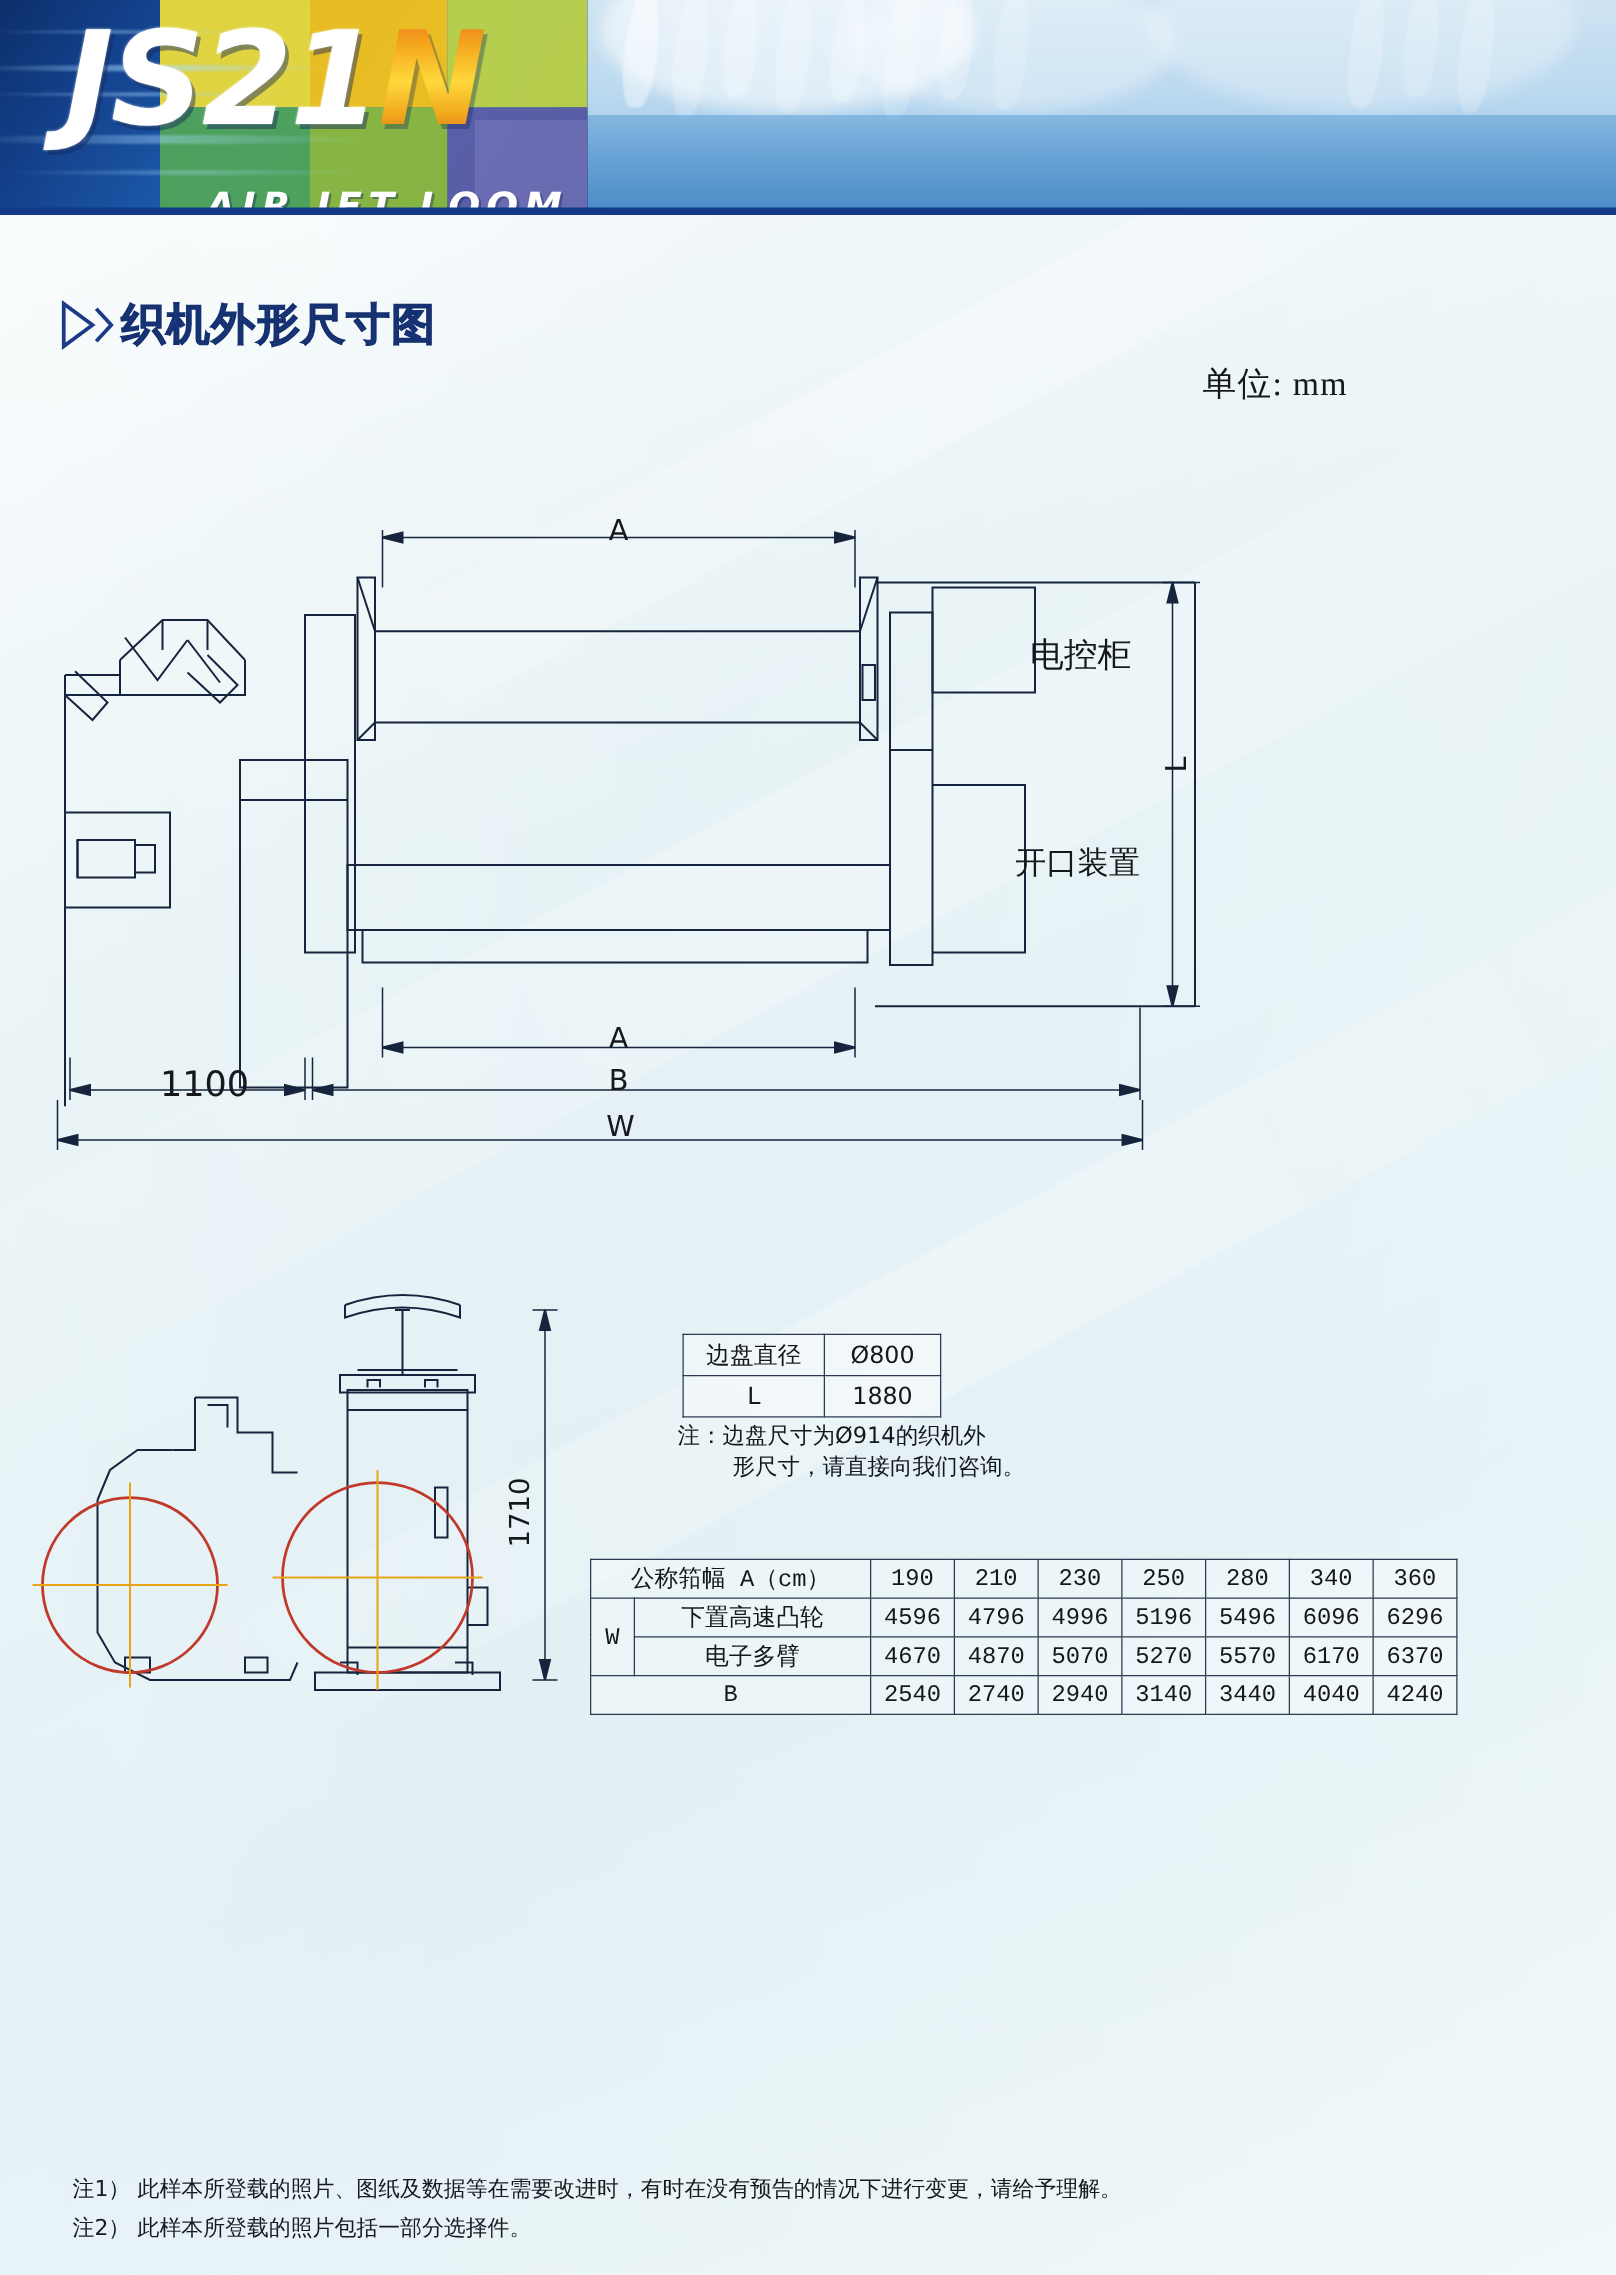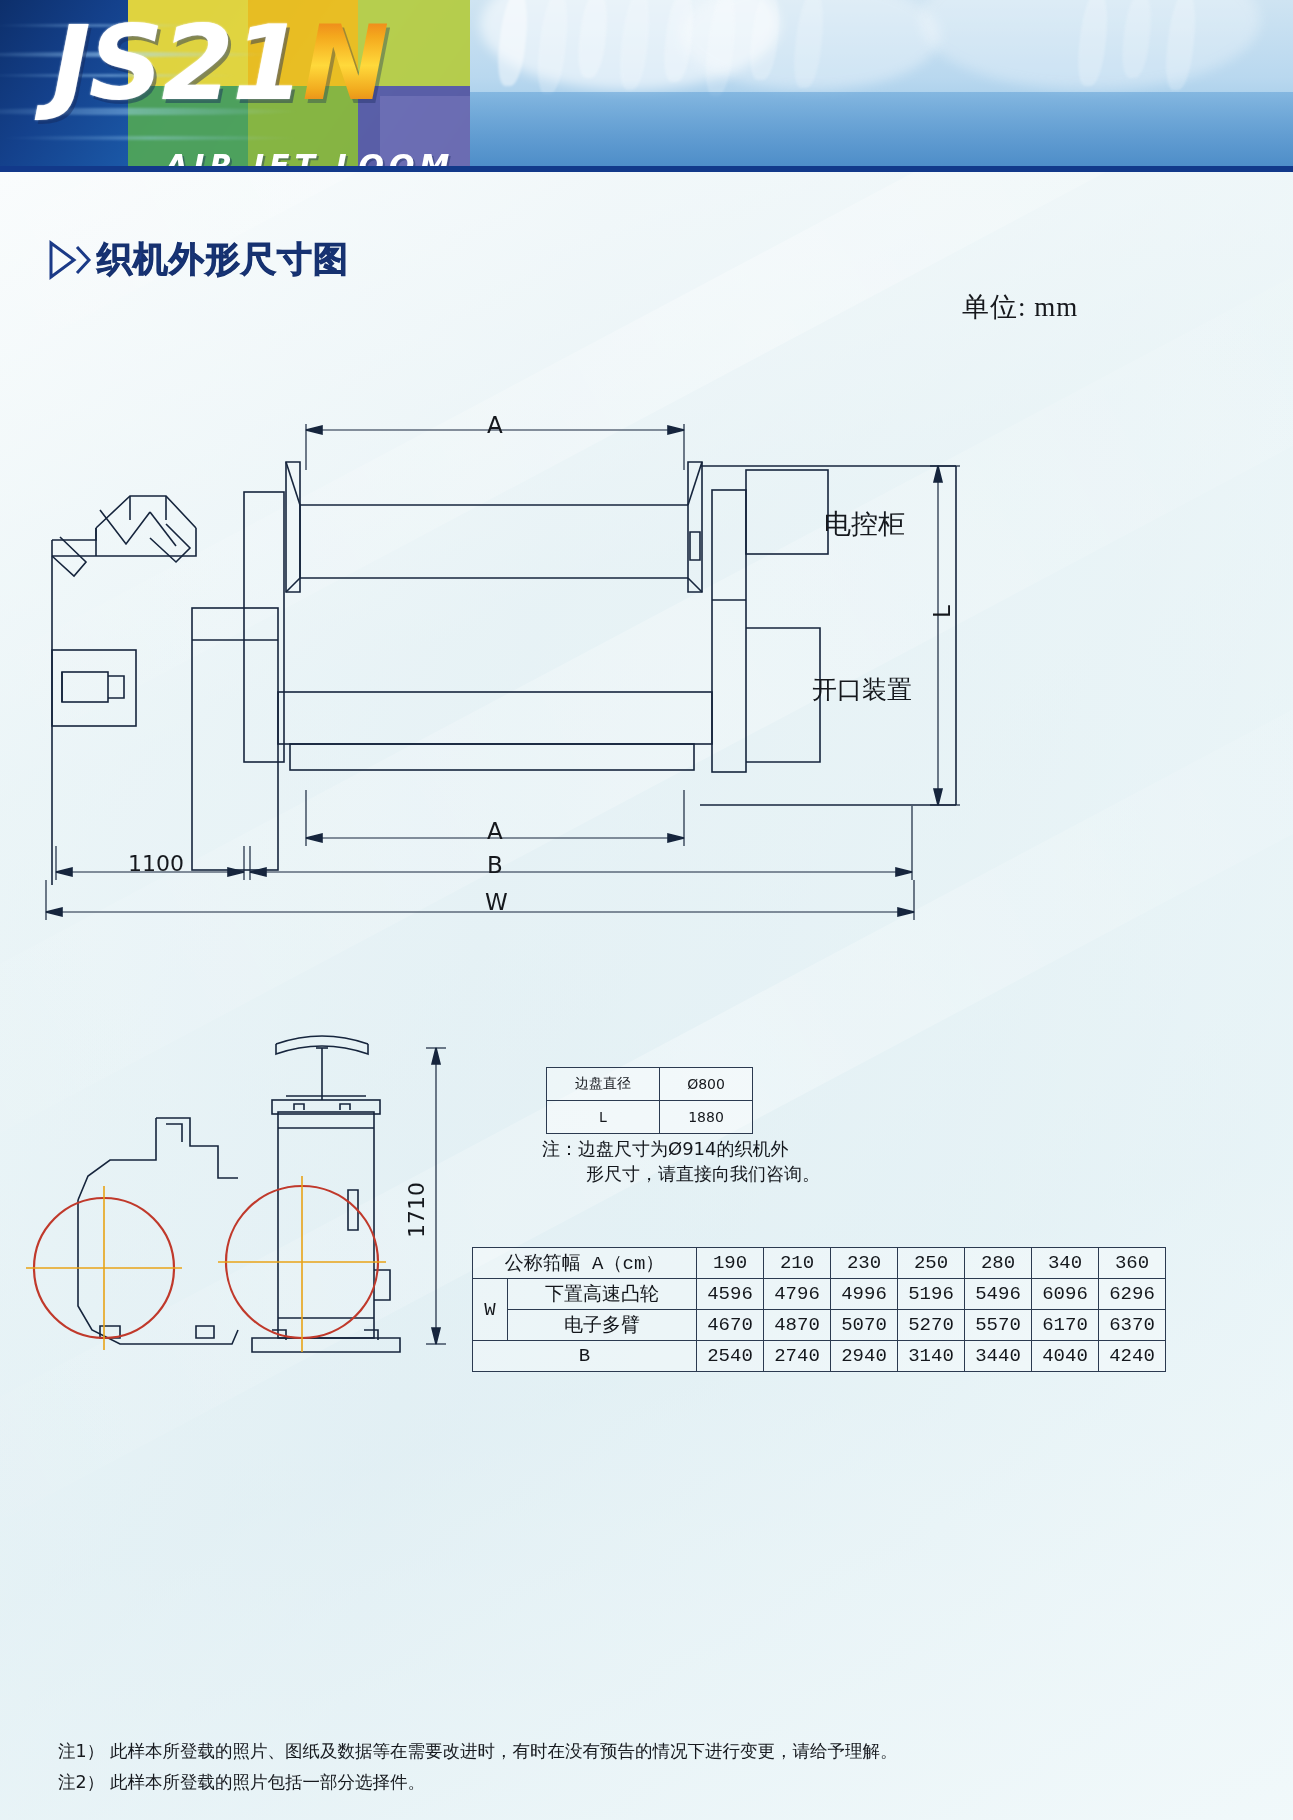--- a/index.html
+++ b/index.html
@@ -60,21 +60,21 @@
     -webkit-text-stroke:1px #16316f;}
   .unit{position:absolute;left:962px;top:289px;font-family:Liberation Serif, serif;
     font-size:27px;color:#16181c;letter-spacing:1px;}
 
   
   .draw{position:absolute;left:0;top:0;width:1293px;height:1820px;pointer-events:none;}
   .lbl{position:absolute;font-family:"DejaVu Sans",sans-serif;color:#15181d;}
 
   
   .tbl-small{position:absolute;left:546px;top:1067px;border-collapse:collapse;
-    font-family:"DejaVu Sans",sans-serif;font-size:14px;color:#14171c;background:rgba(255,255,255,.34);}
+    font-family:"DejaVu Sans",sans-serif;font-size:19px;color:#14171c;background:rgba(255,255,255,.34);}
   .tbl-small td{border:1.3px solid #2b3a50;text-align:center;padding:3px 0;height:26px;}
   .tbl-small td.c1{width:112px;}
   .tbl-small td.c2{width:92px;}
 
   .note-small{position:absolute;left:542px;top:1136px;font-family:"DejaVu Sans",sans-serif;
     font-size:18px;line-height:25px;color:#14171c;width:420px;}
   .note-small .ind{padding-left:44px;display:block;}
 
   .tbl-main{position:absolute;left:472px;top:1247px;border-collapse:collapse;
     font-family:Liberation Mono, monospace;font-size:19px;color:#14171c;background:rgba(255,255,255,.32);}
@@ -294,21 +294,21 @@
   </g>
 </svg>
 
 <div class="lbl" style="left:824px;top:494px;font-size:27px;margin-top:12px;">电控柜</div>
 <div class="lbl" style="left:812px;top:673px;font-size:25px;">开口装置</div>
 <div class="lbl" style="left:487px;top:412px;font-size:23px;">A</div>
 <div class="lbl" style="left:487px;top:818px;font-size:23px;">A</div>
 <div class="lbl" style="left:487px;top:852px;font-size:23px;">B</div>
 <div class="lbl" style="left:485px;top:889px;font-size:23px;">W</div>
 <div class="lbl" style="left:929px;top:618px;font-size:23px;transform:rotate(-90deg);transform-origin:left top;">L</div>
-<div class="lbl" style="left:128px;top:851px;font-size:22px;">1100</div>
+<div class="lbl" style="left:128px;top:851px;font-size:28px;">1100</div>
 <div class="lbl" style="left:404px;top:1238px;font-size:22px;transform:rotate(-90deg);transform-origin:left top;">1710</div>
 
 <table class="tbl-small">
   <tbody>
       <tr>
     <td class="c1">边盘直径</td>
     <td class="c2">Ø800</td>
   </tr>
   <tr>
     <td class="c1">L</td>

